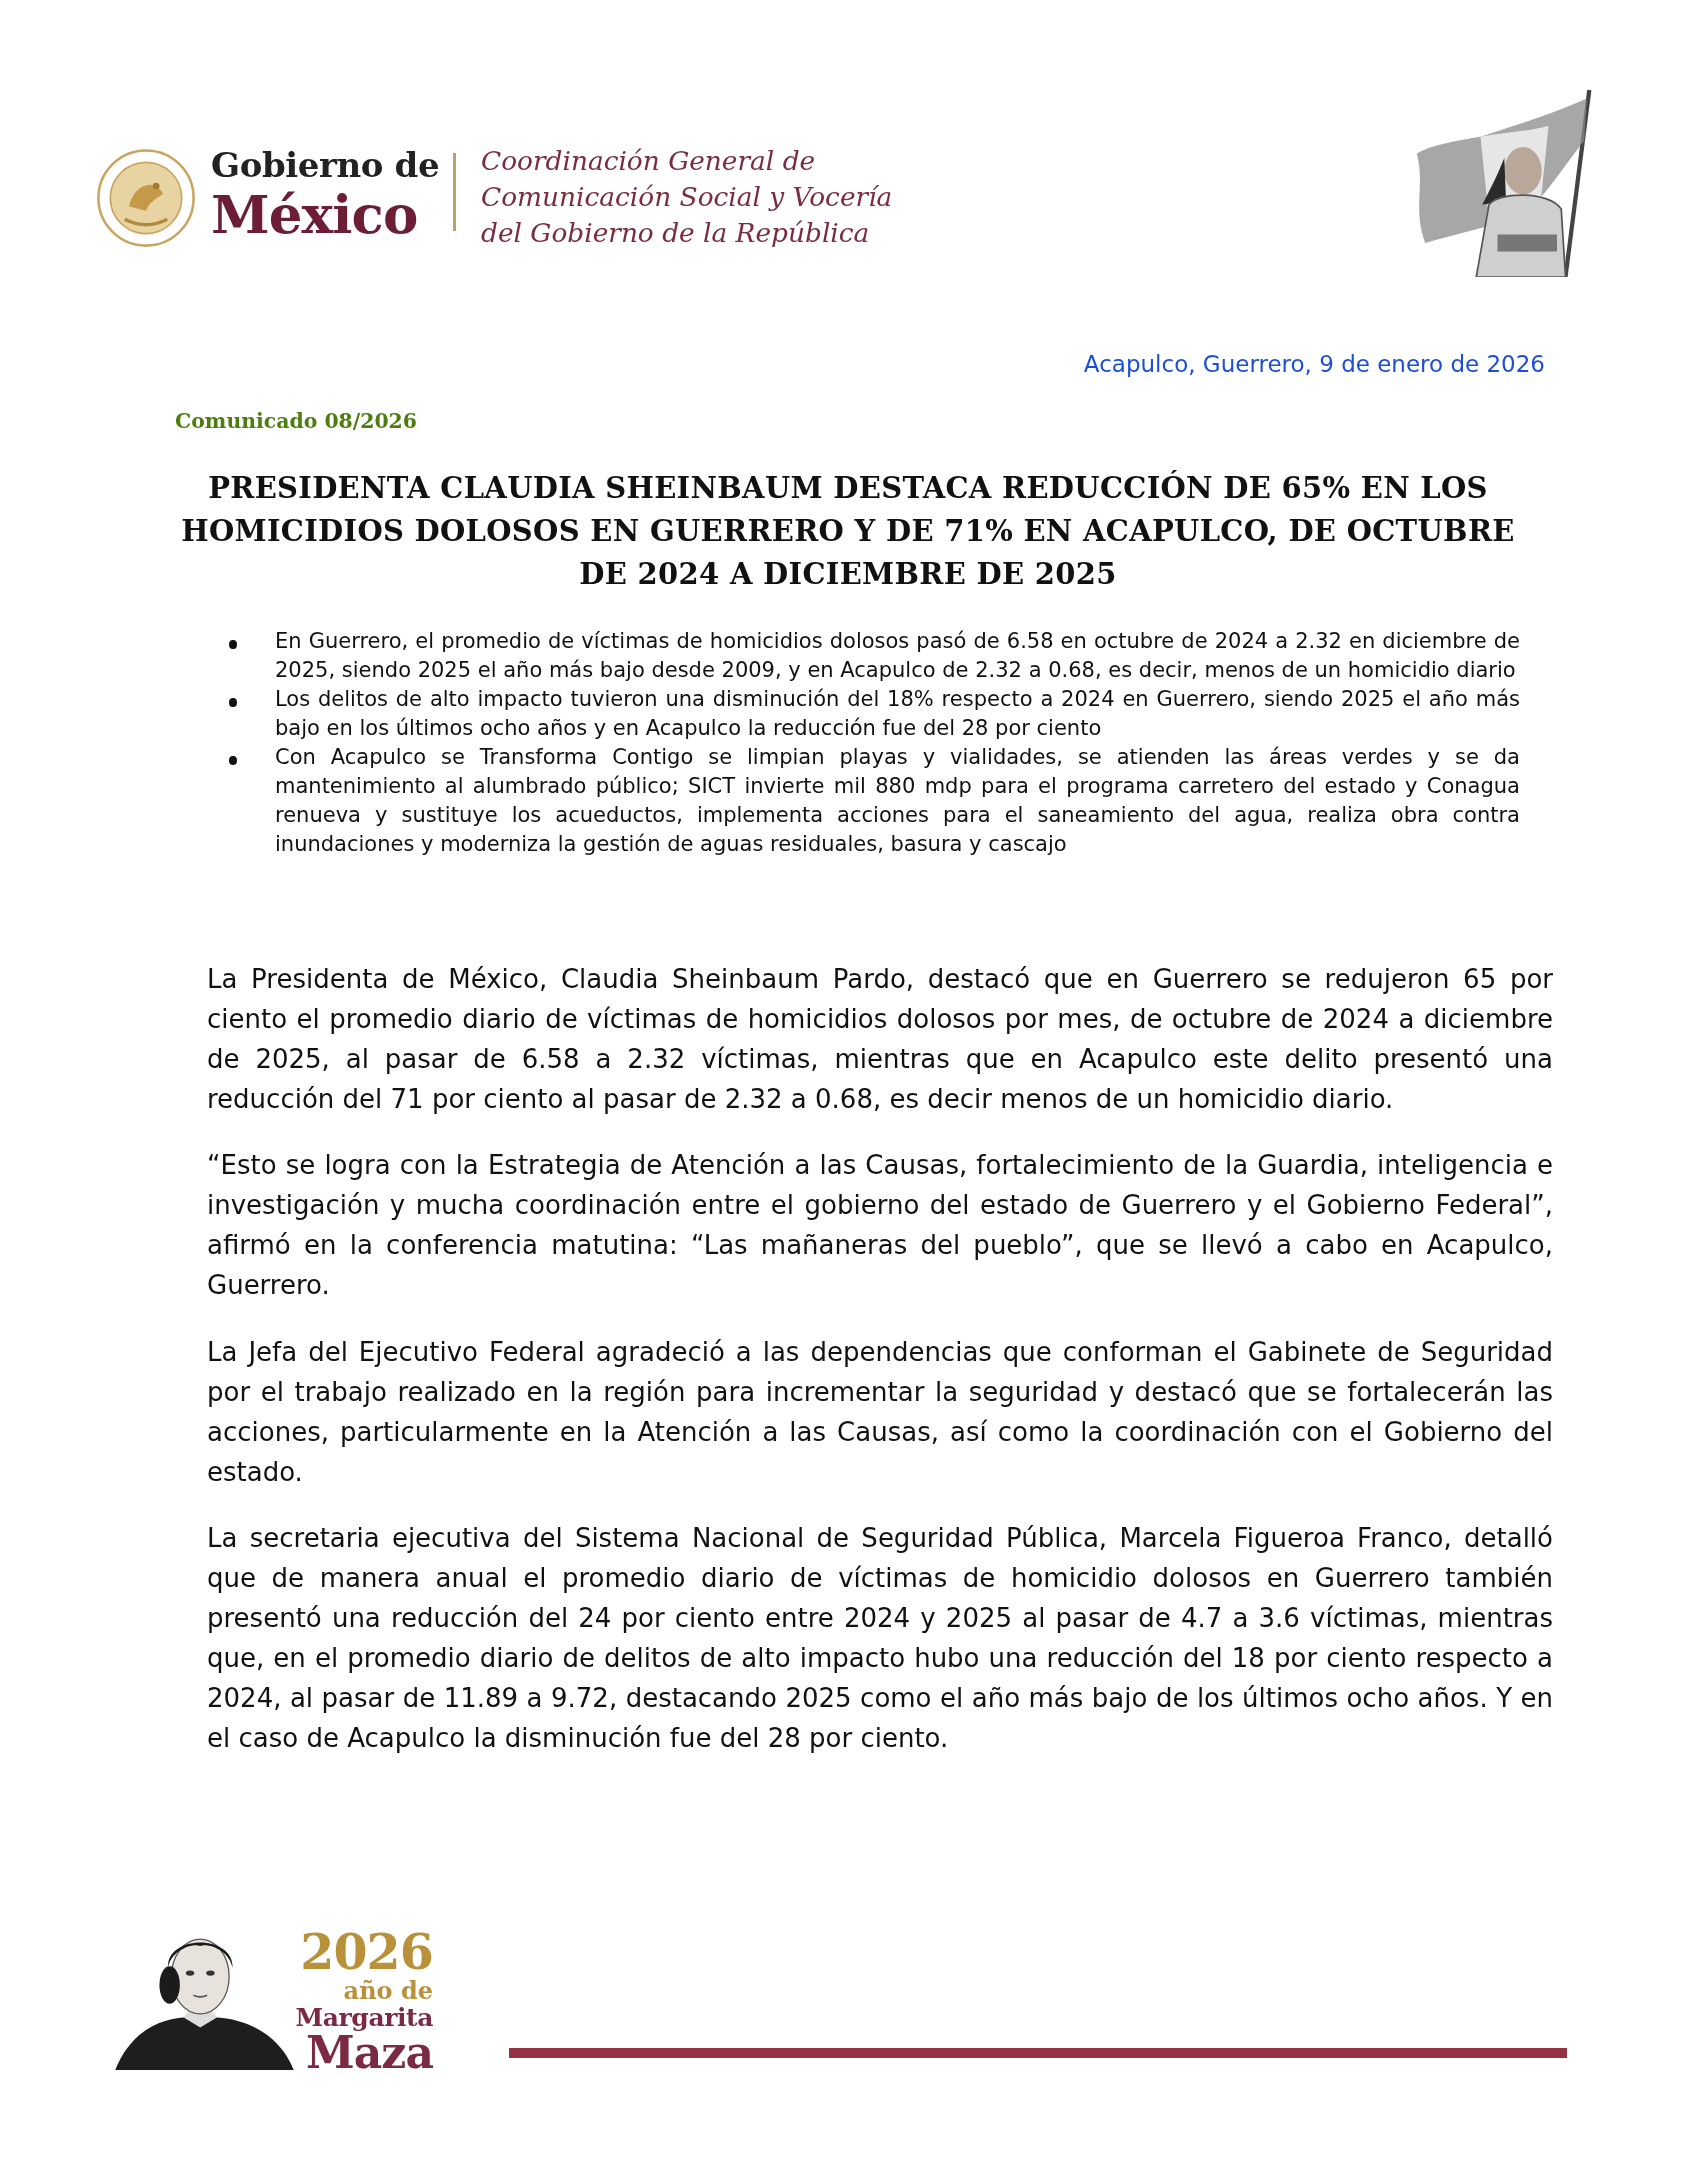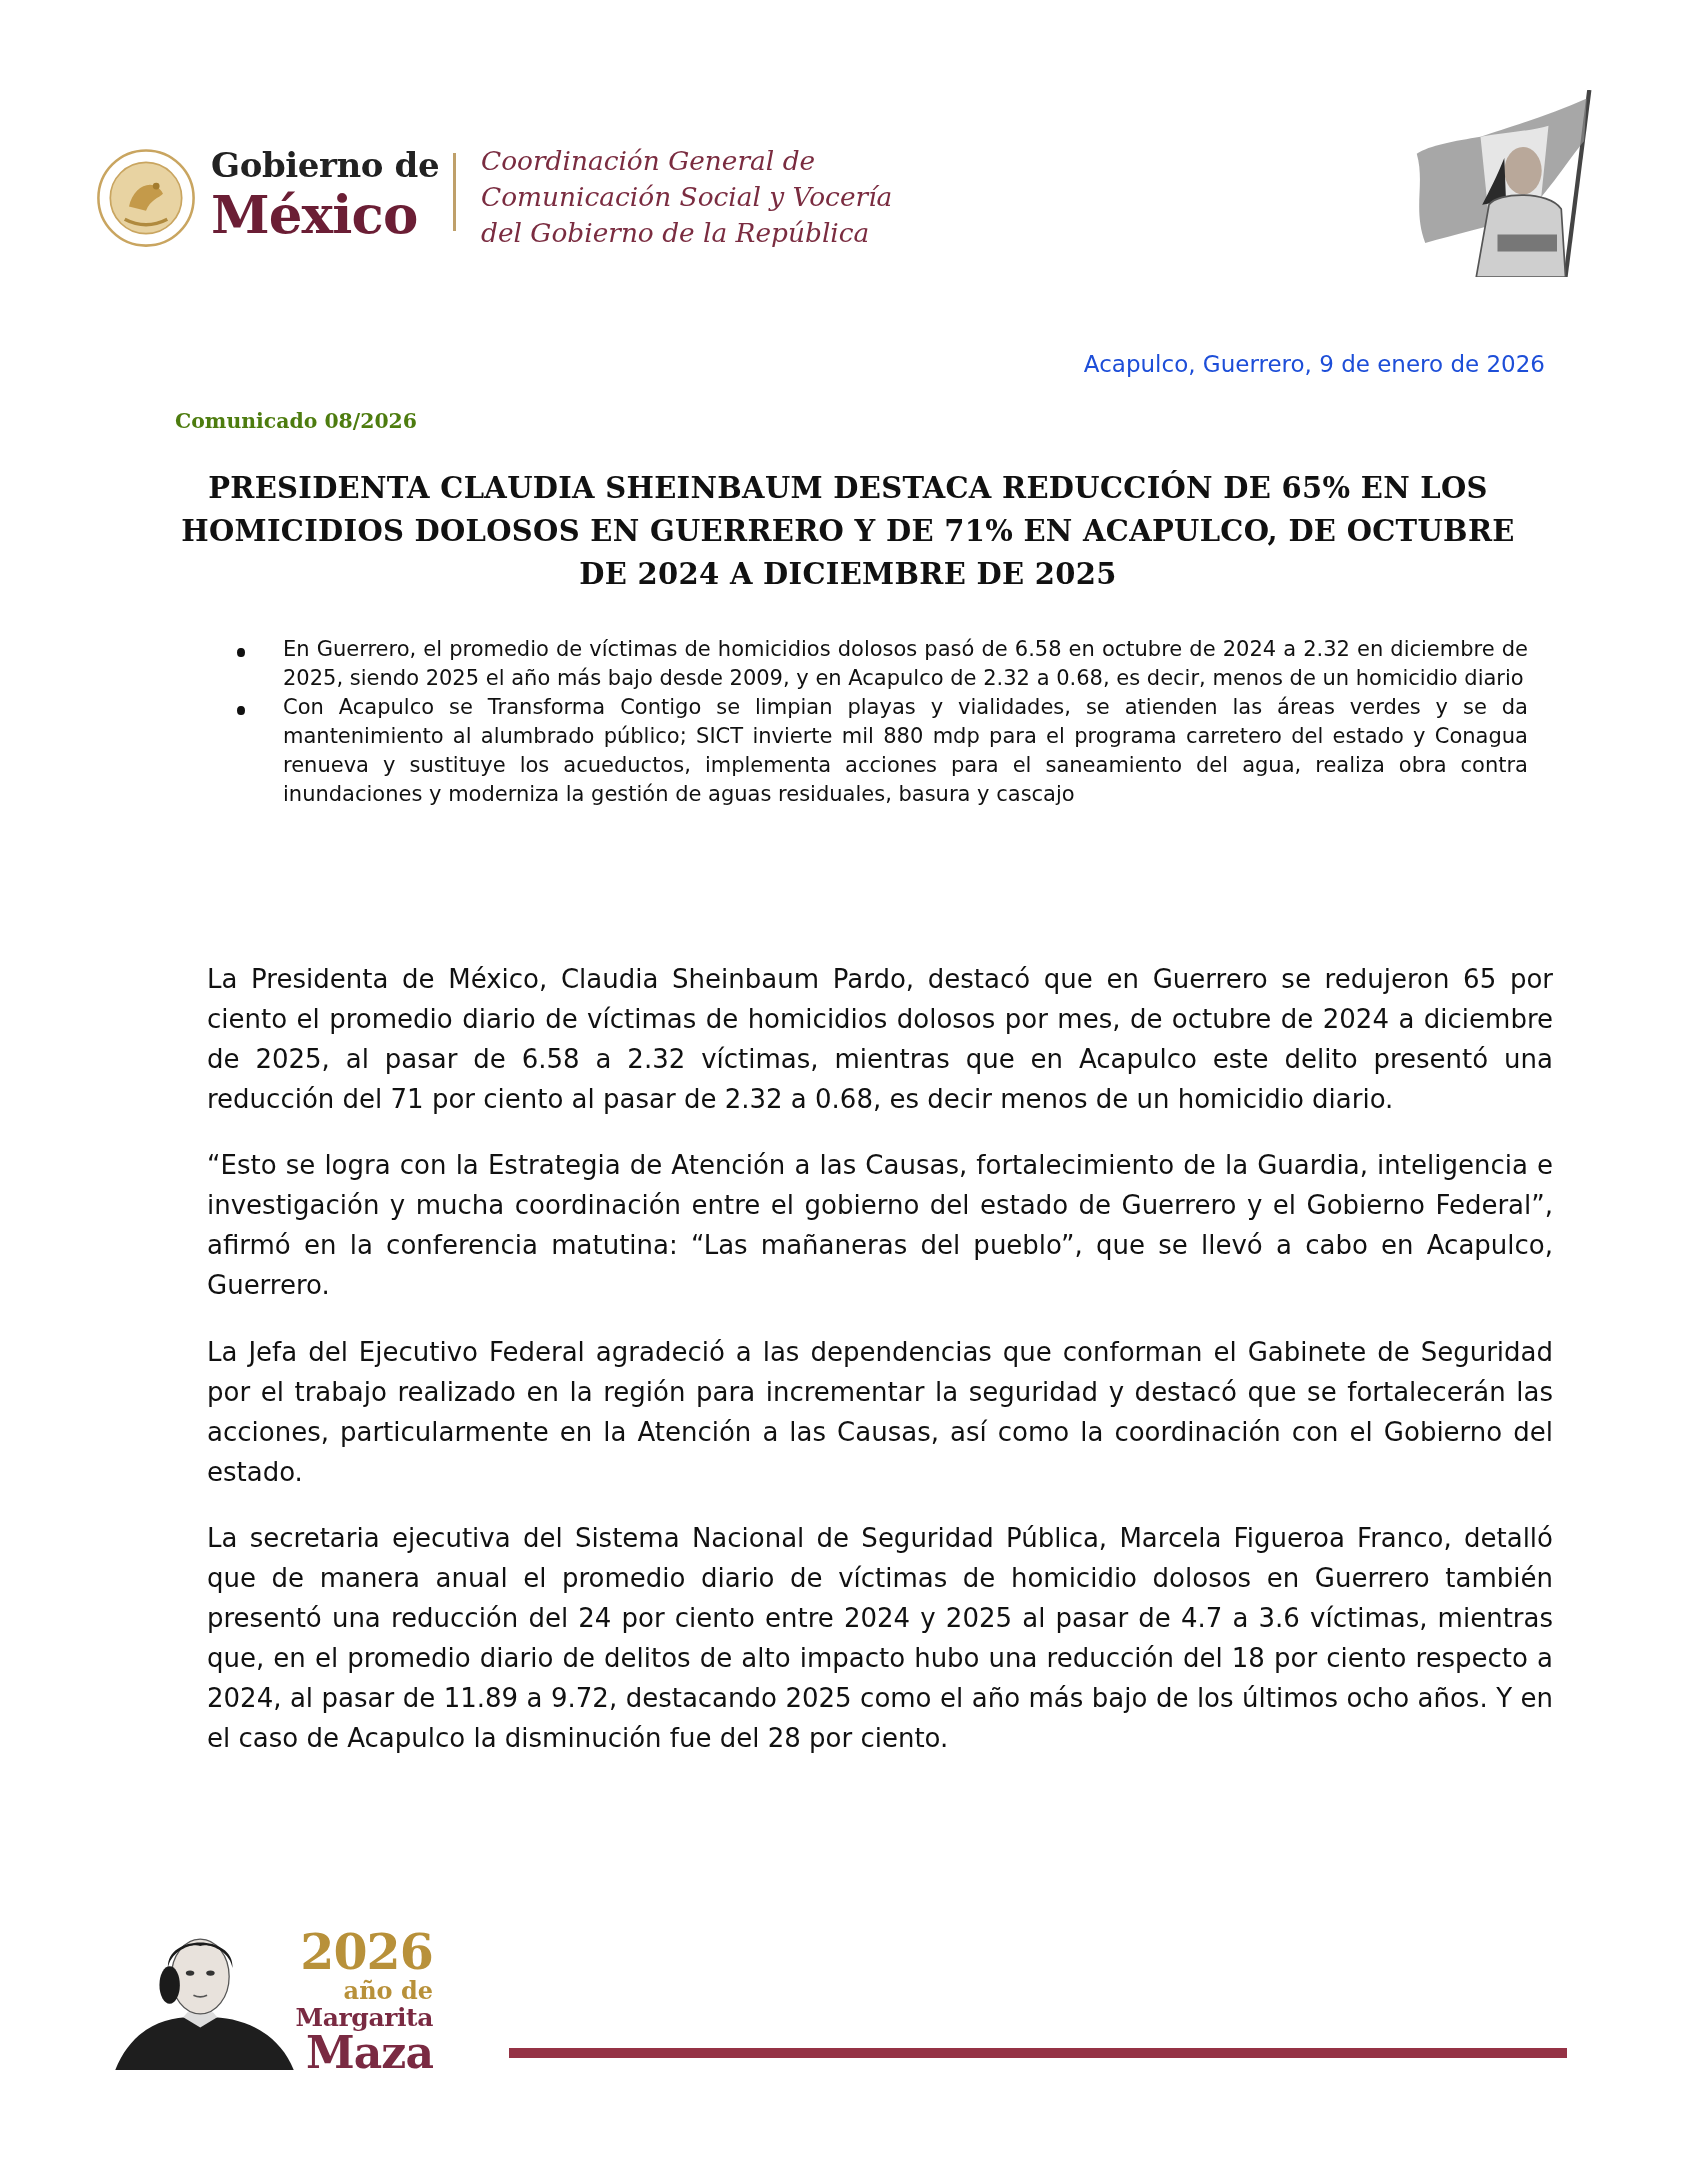--- a/index.html
+++ b/index.html
@@ -15,21 +15,21 @@
   .coord { left: 481px; top: 143px; font-family: "DejaVu Serif", serif; font-size: 26.4px; color: #7a2c40; line-height: 36px; font-style: italic; }
 
   .flag-illus { left: 1404px; top: 90px; width: 204px; height: 187px; }
 
   
   .date-line { right: 142px; top: 351px; font-family: "DejaVu Sans", sans-serif; font-size: 23px; color: #1d4ed8; }
   .comunicado { left: 175px; top: 409px; font-family: "DejaVu Serif", serif; font-weight: bold; font-size: 20.4px; color: #4d7c0f; }
   .headline { left: 175px; top: 467px; width: 1346px; text-align: center; font-family: "DejaVu Serif", serif; font-weight: bold; font-size: 29px; line-height: 43px; color: #111; letter-spacing: 0.3px; }
 
   
-  .bullets { left: 217px; top: 627px; width: 1303px; font-family: "DejaVu Sans", sans-serif; font-size: 21px; line-height: 29px; color: #111; margin: 8px; padding: 0; list-style: none; }
+  .bullets { left: 217px; top: 627px; width: 1303px; font-family: "DejaVu Sans", sans-serif; font-size: 21px; line-height: 29px; color: #111; margin: 0; padding: 0; list-style: none; }
   .bullets li { position: relative; padding-left: 58px; text-align: justify; }
   .bullets li .dot { position: absolute; left: 12px; top: 12.8px; width: 7.7px; height: 9.4px; border-radius: 50%; background: #111; }
 
   
   .body { left: 175px; top: 959px; width: 1346px; font-family: "DejaVu Sans", sans-serif; font-size: 26px; line-height: 40px; color: #111; margin-left: 32px; }
   .body p { margin: 0 0 26.4px 0; text-align: justify; }
 
   
   .mm-portrait { left: 115px; top: 1917px; width: 179px; height: 153px; }
   .mm-text { left: 288px; top: 1927px; font-family: "DejaVu Serif", serif; font-weight: bold; text-align: right; width: 145px; }
@@ -78,20 +78,24 @@
 <div class="abs comunicado">Comunicado 08/2026</div>
 <div class="abs headline">PRESIDENTA CLAUDIA SHEINBAUM DESTACA REDUCCIÓN DE 65% EN LOS HOMICIDIOS DOLOSOS EN GUERRERO Y DE 71% EN ACAPULCO, DE OCTUBRE DE 2024 A DICIEMBRE DE 2025</div>
 
 <ul class="abs bullets">
   <li>
     <span class="dot"></span>
     <span>En Guerrero, el promedio de víctimas de homicidios dolosos pasó de 6.58 en octubre de 2024 a 2.32 en diciembre de 2025, siendo 2025 el año más bajo desde 2009, y en Acapulco de 2.32 a 0.68, es decir, menos de un homicidio diario</span>
   </li>
   <li>
     <span class="dot"></span>
+    <span>Los delitos de alto impacto tuvieron una disminución del 18% respecto a 2024 en Guerrero, siendo 2025 el año más bajo en los últimos ocho años y en Acapulco la reducción fue del 28 por ciento</span>
+  </li>
+  <li>
+    <span class="dot"></span>
     <span>Con Acapulco se Transforma Contigo se limpian playas y vialidades, se atienden las áreas verdes y se da mantenimiento al alumbrado público; SICT invierte mil 880 mdp para el programa carretero del estado y Conagua renueva y sustituye los acueductos, implementa acciones para el saneamiento del agua, realiza obra contra inundaciones y moderniza la gestión de aguas residuales, basura y cascajo</span>
   </li>
 </ul>
 
 <div class="abs body">
   <p>La Presidenta de México, Claudia Sheinbaum Pardo, destacó que en Guerrero se redujeron 65 por ciento el promedio diario de víctimas de homicidios dolosos por mes, de octubre de 2024 a diciembre de 2025, al pasar de 6.58 a 2.32 víctimas, mientras que en Acapulco este delito presentó una reducción del 71 por ciento al pasar de 2.32 a 0.68, es decir menos de un homicidio diario.</p>
   <p>“Esto se logra con la Estrategia de Atención a las Causas, fortalecimiento de la Guardia, inteligencia e investigación y mucha coordinación entre el gobierno del estado de Guerrero y el Gobierno Federal”, afirmó en la conferencia matutina: “Las mañaneras del pueblo”, que se llevó a cabo en Acapulco, Guerrero.</p>
   <p>La Jefa del Ejecutivo Federal agradeció a las dependencias que conforman el Gabinete de Seguridad por el trabajo realizado en la región para incrementar la seguridad y destacó que se fortalecerán las acciones, particularmente en la Atención a las Causas, así como la coordinación con el Gobierno del estado.</p>
   <p>La secretaria ejecutiva del Sistema Nacional de Seguridad Pública, Marcela Figueroa Franco, detalló que de manera anual el promedio diario de víctimas de homicidio dolosos en Guerrero también presentó una reducción del 24 por ciento entre 2024 y 2025 al pasar de 4.7 a 3.6 víctimas, mientras que, en el promedio diario de delitos de alto impacto hubo una reducción del 18 por ciento respecto a 2024, al pasar de 11.89 a 9.72, destacando 2025 como el año más bajo de los últimos ocho años. Y en el caso de Acapulco la disminución fue del 28 por ciento.</p>
 </div>

